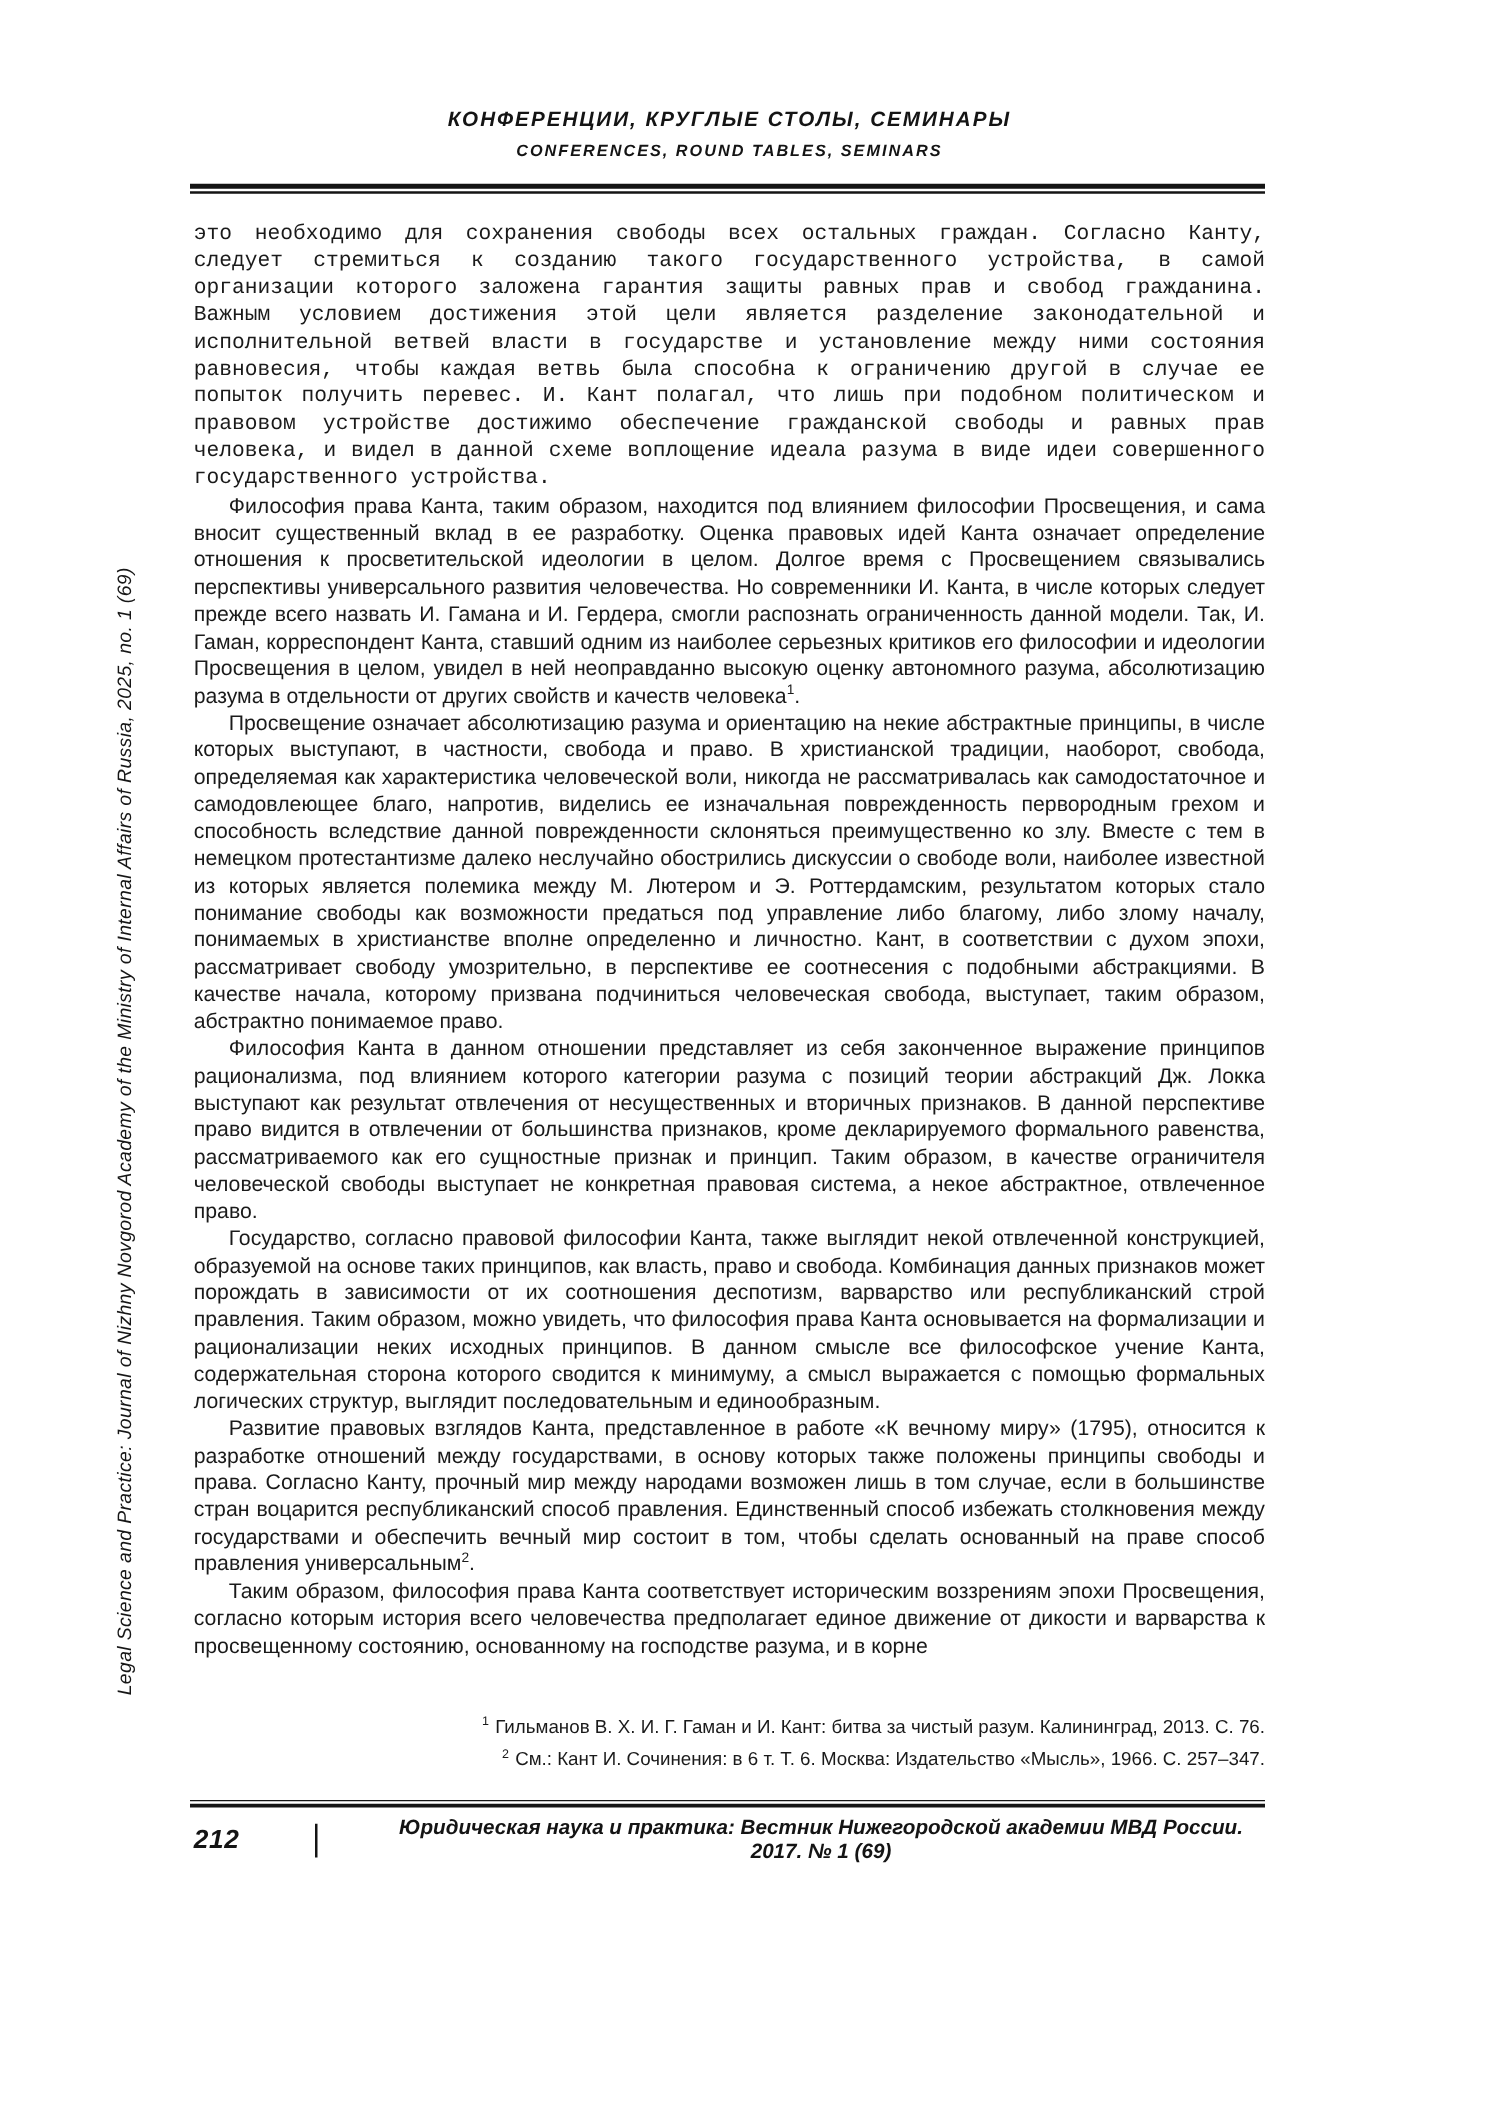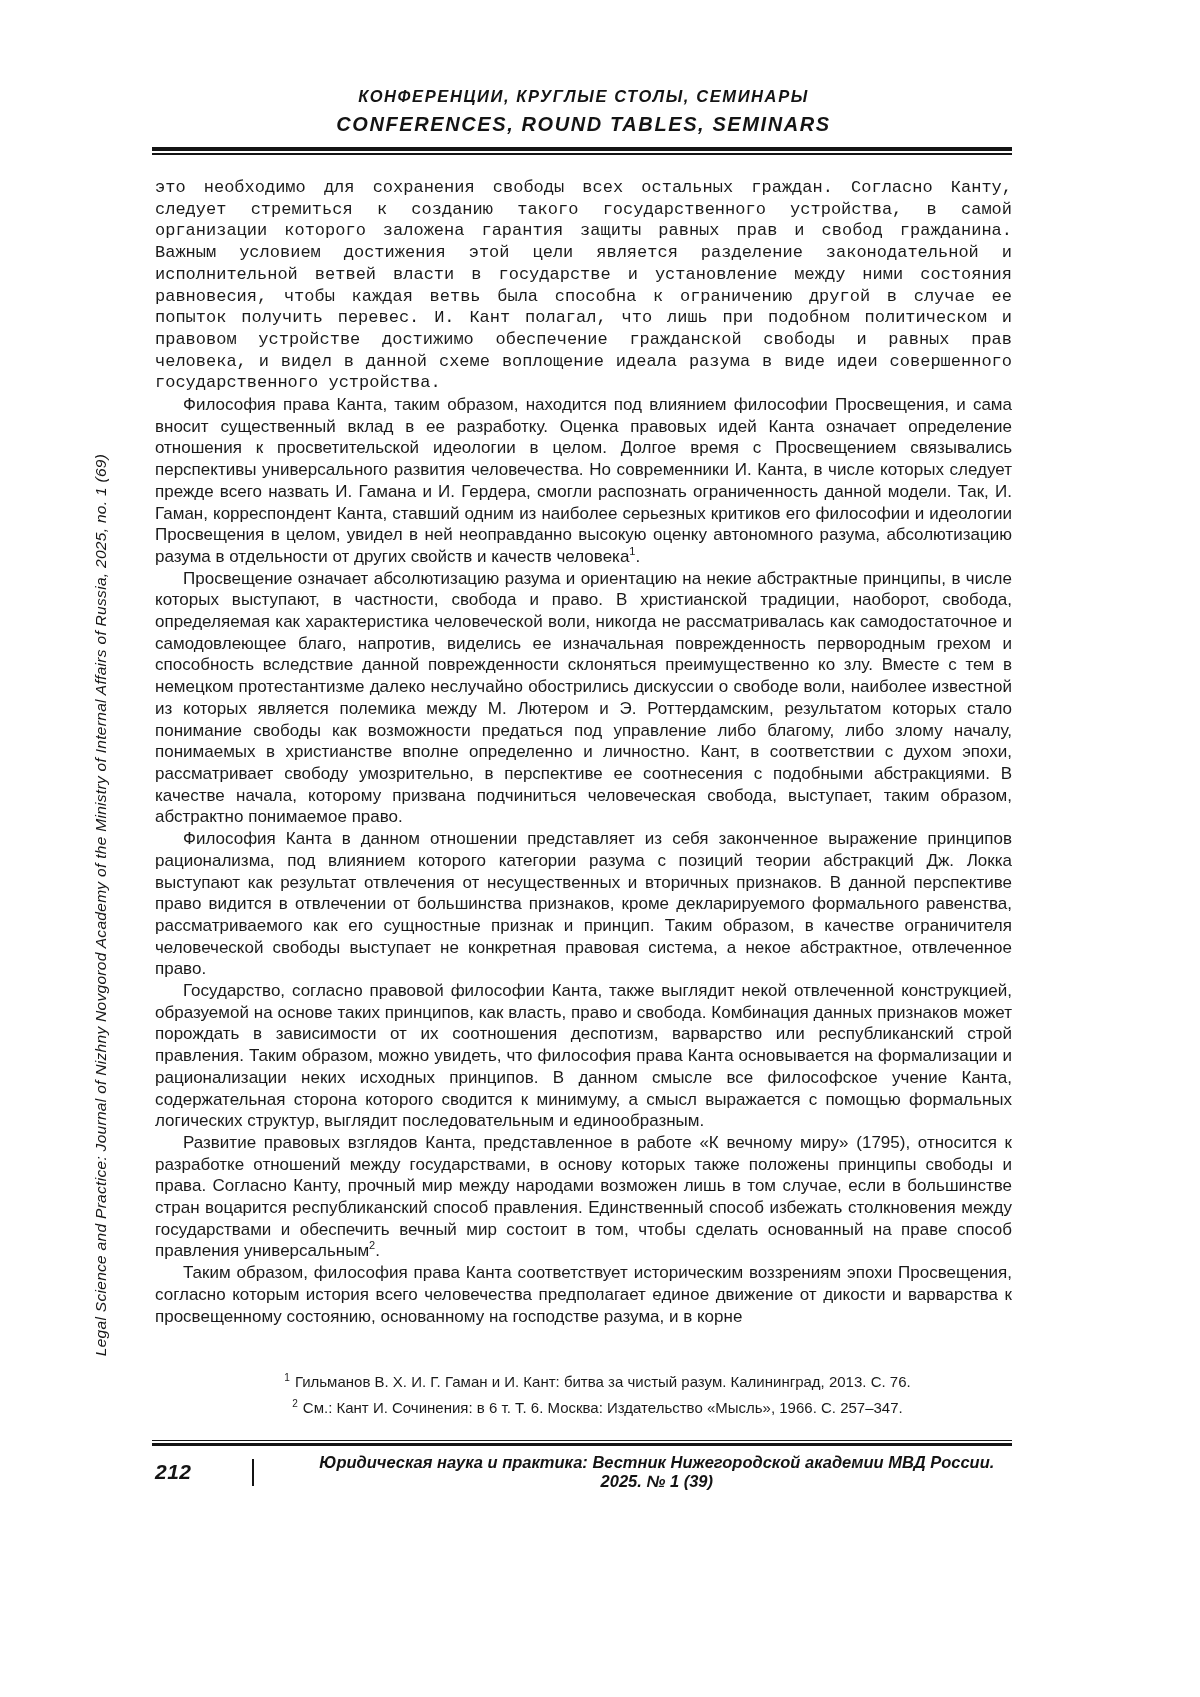--- a/index.html
+++ b/index.html
@@ -22,21 +22,21 @@
     text-align: center;
     color: #141414;
   }
   .rh-ru {
     font-size: 16.5px;
     font-weight: bold;
     font-style: italic;
     letter-spacing: 1.6px;
   }
   .rh-en {
-    font-size: 20px;
+    font-size: 13px;
     font-weight: bold;
     font-style: italic;
     letter-spacing: 1.6px;
     margin-top: 7px;
   }
   .header-rule {
     position: absolute;
     top: 147px; left: 152px; width: 860px;
     box-sizing: content-box;
     height: 2px;
@@ -73,21 +73,21 @@
     vertical-align: super;
   }
 
   
   .footnotes {
     position: absolute;
     top: 1372px; left: 155px; width: 857px;
     font-size: 15px;
     line-height: 19.5px;
     color: #1a1a1a;
-    text-align: center;
+    text-align: right;
   }
   .footnote { text-indent: 28px; margin-bottom: 6px; }
   .footnote sup {
     font-size: 10px;
     line-height: 0;
     vertical-align: super;
     margin-right: 5px;
   }
 
   
@@ -152,16 +152,16 @@
 
   <section class="footnotes">
     <p class="footnote"><sup>1</sup><span>Гильманов В. Х. И. Г. Гаман и И. Кант: битва за чистый разум. Калининград, 2013. С. 76.</span></p>
     <p class="footnote"><sup>2</sup><span>См.: Кант И. Сочинения: в 6 т. Т. 6. Москва: Издательство «Мысль», 1966. С. 257–347.</span></p>
   </section>
 
   <div class="footer-rule"></div>
   <footer class="footer-row">
     <span class="page-number">212</span>
     <span class="footer-divider"></span>
-    <span class="journal-line">Юридическая наука и практика: Вестник Нижегородской академии МВД России. 2025. № 1 (39)</span>
+    <span class="journal-line">Юридическая наука и практика: Вестник Нижегородской академии МВД России. 2017. № 1 (69)</span>
   </footer>
 
 </div>
 
 </body></html>

